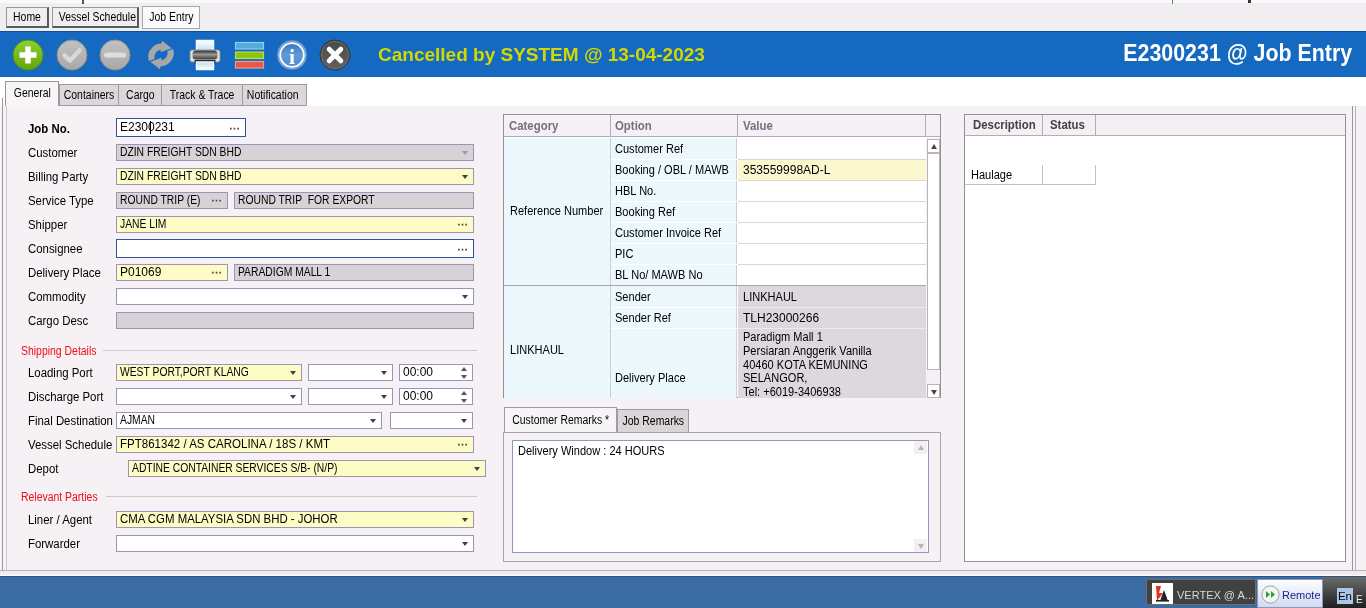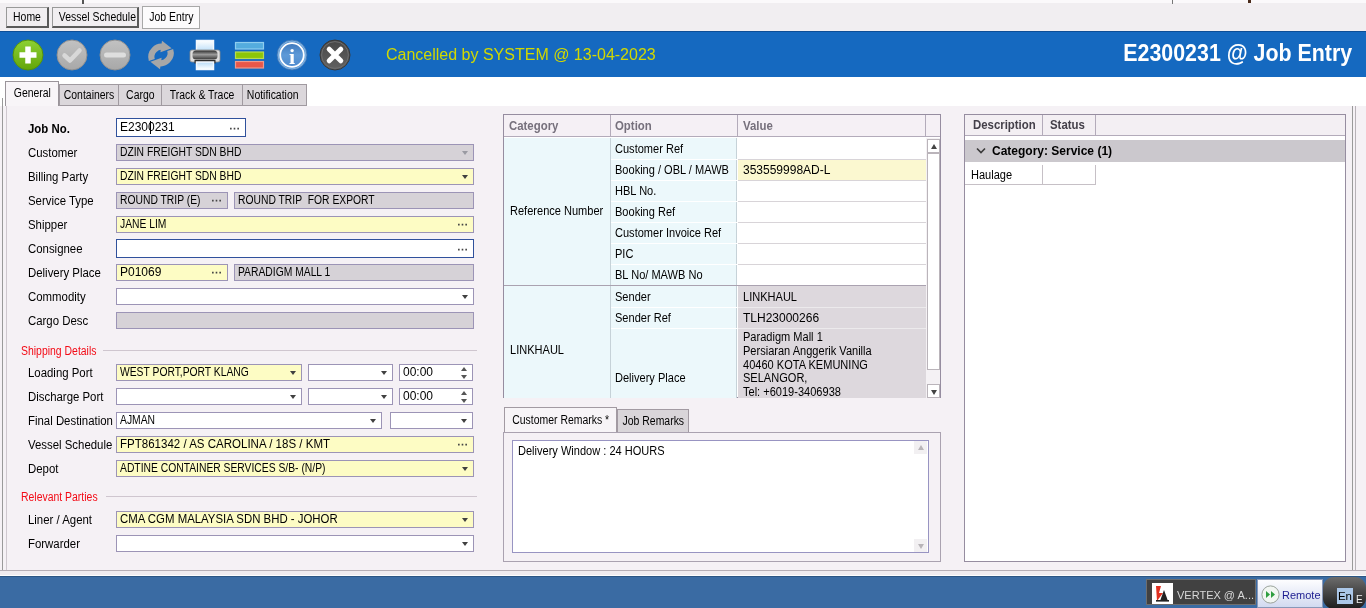--- a/index.html
+++ b/index.html
@@ -103,21 +103,21 @@
 
     <circle cx="280" cy="16" r="15" fill="#7db2e2" stroke="#3a6fae" stroke-width="0.8"></circle>
     <circle cx="280" cy="16" r="13.2" fill="url(#gI)"></circle>
     <circle cx="280" cy="16" r="11.8" fill="none" stroke="#ffffff" stroke-width="1.8"></circle>
     <text x="280" y="24.5" text-anchor="middle" font-family="Liberation Serif" font-size="22" font-weight="bold" fill="#fff">i</text>
 
     <circle cx="323" cy="16" r="15" fill="url(#gX)" stroke="#383838" stroke-width="1"></circle>
     <circle cx="323" cy="16" r="13.4" fill="none" stroke="#6e6e6e" stroke-width="1"></circle>
     <path d="M317.2 10.2l11.6 11.6M328.8 10.2l-11.6 11.6" stroke="#fff" stroke-width="5" stroke-linecap="round"></path>
   </svg>
-  <div class="abs" style="left:386px;top:0;height:46px;line-height:46px;color:#d2d800;font-size:16px;">Cancelled by SYSTEM @ 13-04-2023</div>
+  <div class="abs" style="left:378px;top:0;height:46px;line-height:46px;color:#d2d800;font-size:19px;font-weight:bold;">Cancelled by SYSTEM @ 13-04-2023</div>
   <div class="abs" style="right:14px;top:0;height:46px;line-height:43px;color:#fff;font-size:23px;font-weight:bold;transform:scaleX(0.93);transform-origin:100% 50%;">E2300231 @ Job Entry</div>
 </div>
 
 <div class="abs" style="left:0;top:77px;width:1366px;height:29px;background:#ffffff;"></div>
 <div class="abs" style="left:59px;top:84px;width:60px;height:22px;background:#dbd7db;border:1px solid #a09aa0;line-height:20px;"><span class="sxc">Containers</span></div>
 <div class="abs" style="left:119px;top:84px;width:43px;height:22px;background:#dbd7db;border:1px solid #a09aa0;border-left:none;text-align:center;line-height:20px;"><span class="sxc">Cargo</span></div>
 <div class="abs" style="left:162px;top:84px;width:81px;height:22px;background:#dbd7db;border:1px solid #a09aa0;border-left:none;text-align:center;line-height:20px;"><span class="sxc">Track &amp; Trace</span></div>
 <div class="abs" style="left:243px;top:84px;width:64px;height:22px;background:#dbd7db;border:1px solid #a09aa0;border-left:none;text-align:left;line-height:20px;"><span class="sxc">Notification</span></div>
 <div class="abs" style="left:5px;top:81px;width:54px;height:25px;background:#f8f5f8;border:1px solid #9a949a;border-bottom:none;text-align:center;line-height:23px;"><span class="sxc">General</span></div>
 
@@ -175,21 +175,21 @@
       <span class="dn"></span>
     </span></div>
 <div class="lbl" style="top:414px;">Final Destination</div>
 <div class="fld" style="left:116px;top:412px;width:266px;"><span class="sx89">AJMAN</span><span class="arr"></span></div>
 <div class="fld" style="left:390px;top:412px;width:83px;">
     <span class="arr"></span>
   </div>
 <div class="lbl" style="top:438px;">Vessel Schedule</div>
 <div class="fld yel" style="left:116px;top:436px;width:358px;"><span class="sx89" style="transform:scaleX(0.96)">FPT861342 / AS CAROLINA / 18S / KMT</span><span class="dots">⋯</span></div>
 <div class="lbl" style="top:462px;">Depot</div>
-<div class="fld yel" style="left:116px;top:460px;width:358px;"><span class="sx89">ADTINE CONTAINER SERVICES S/B- (N/P)</span><span class="arr"></span></div>
+<div class="fld yel" style="left:128px;top:460px;width:358px;"><span class="sx89">ADTINE CONTAINER SERVICES S/B- (N/P)</span><span class="arr"></span></div>
 
 <div class="sechdr" style="top:490px;">Relevant Parties</div>
 <div class="secline" style="left:106px;top:496px;width:371px;"></div>
 <div class="lbl" style="top:513px;">Liner / Agent</div>
 <div class="fld yel" style="left:116px;top:511px;width:358px;"><span class="sx89" style="transform:scaleX(0.95)">CMA CGM MALAYSIA SDN BHD - JOHOR</span><span class="arr"></span></div>
 <div class="lbl" style="top:537px;">Forwarder</div>
 <div class="fld" style="left:116px;top:535px;width:358px;">
     <span class="arr"></span>
   </div>
 
@@ -265,26 +265,20 @@
 <div class="abs" style="left:914px;top:539px;width:13px;height:13px;background:#f2f0f2;"></div>
 <div class="abs" style="left:917.5px;top:544px;width:0;height:0;border-left:3.5px solid transparent;border-right:3.5px solid transparent;border-top:5px solid #b8b4b8;"></div>
 
 <div class="abs" style="left:964px;top:114px;width:382px;height:448px;border:1px solid #968da0;background:#fff;">
   <div class="abs" style="left:0;top:0;width:380px;height:21px;background:#f3eff3;border-bottom:1px solid #b3abba;"></div>
   <div class="abs sx95" style="left:8px;top:3px;font-weight:bold;color:#44404a;">Description</div>
   <div class="abs sx95" style="left:85px;top:3px;font-weight:bold;color:#44404a;">Status</div>
   <div class="abs" style="left:77px;top:0;width:1px;height:21px;background:#b3abba;"></div>
   <div class="abs" style="left:130px;top:0;width:1px;height:21px;background:#b3abba;"></div>
 
-  <div class="abs" style="left:0;top:25px;width:380px;height:22px;background:#cbc8cd;">
-    <svg class="abs" style="left:11px;top:7px;" width="10" height="8">
-        <path d="M1 1.5 L5 5.5 L9 1.5" stroke="#3a3a3a" stroke-width="1.6" fill="none"></path>
-      </svg>
-    <span class="abs" style="left:27px;top:4px;font-weight:bold;">Category: Service (1)</span>
-  </div>
 
   <div class="abs" style="left:0;top:50px;width:78px;height:20px;background:#fff;border-right:1px solid #c6c0c6;border-bottom:1px solid #c6c0c6;"></div>
   <div class="abs" style="left:78px;top:50px;width:53px;height:20px;background:#fff;border-right:1px solid #c6c0c6;border-bottom:1px solid #c6c0c6;"></div>
   <div class="abs sx92" style="left:6px;top:53px;">Haulage</div>
 
 </div>
 
 <div class="abs" style="left:0;top:570px;width:1366px;height:1px;background:#b5aeb5;"></div>
 <div class="abs" style="left:0;top:571px;width:1366px;height:4px;background:#efebef;"></div>
 <div class="abs" style="left:0;top:575px;width:1366px;height:1px;background:#fdfdfd;"></div>
@@ -303,17 +297,17 @@
 
   <div class="abs" style="left:1257px;top:2px;width:66px;height:29px;background:linear-gradient(#fdfdff,#d2daf0);border:1px solid #8898b8;overflow:hidden;">
     <svg class="abs" style="left:3px;top:5px;" width="19" height="19">
       <circle cx="9.5" cy="9.5" r="8.6" fill="#f2f6f2" stroke="#9aa29a"></circle>
       <path d="M5 6 L9 9.5 L5 13 Z" fill="#2f9e3f"></path>
       <path d="M10 6 L14 9.5 L10 13 Z" fill="#2f9e3f"></path>
     </svg>
     <span class="abs" style="left:24px;top:9px;color:#1c1c90;font-size:11px;">Remote A</span>
   </div>
 
-  <div class="abs" style="left:1323px;top:0;width:43px;height:32px;background:linear-gradient(#6c6c6c,#1c1c1c);border-radius:11px;">
+  <div class="abs" style="left:1323px;top:0;width:43px;height:32px;background:linear-gradient(#6c6c6c,#1c1c1c);">
     <span class="abs" style="left:14px;top:11px;width:16px;height:16px;background:#abc7e8;color:#000;text-align:center;line-height:16px;font-size:11.5px;">En</span>
     <span class="abs" style="left:33px;top:17px;color:#f0f0f0;font-size:10px;">E</span>
   </div>
 </div>
 
 </body></html>

